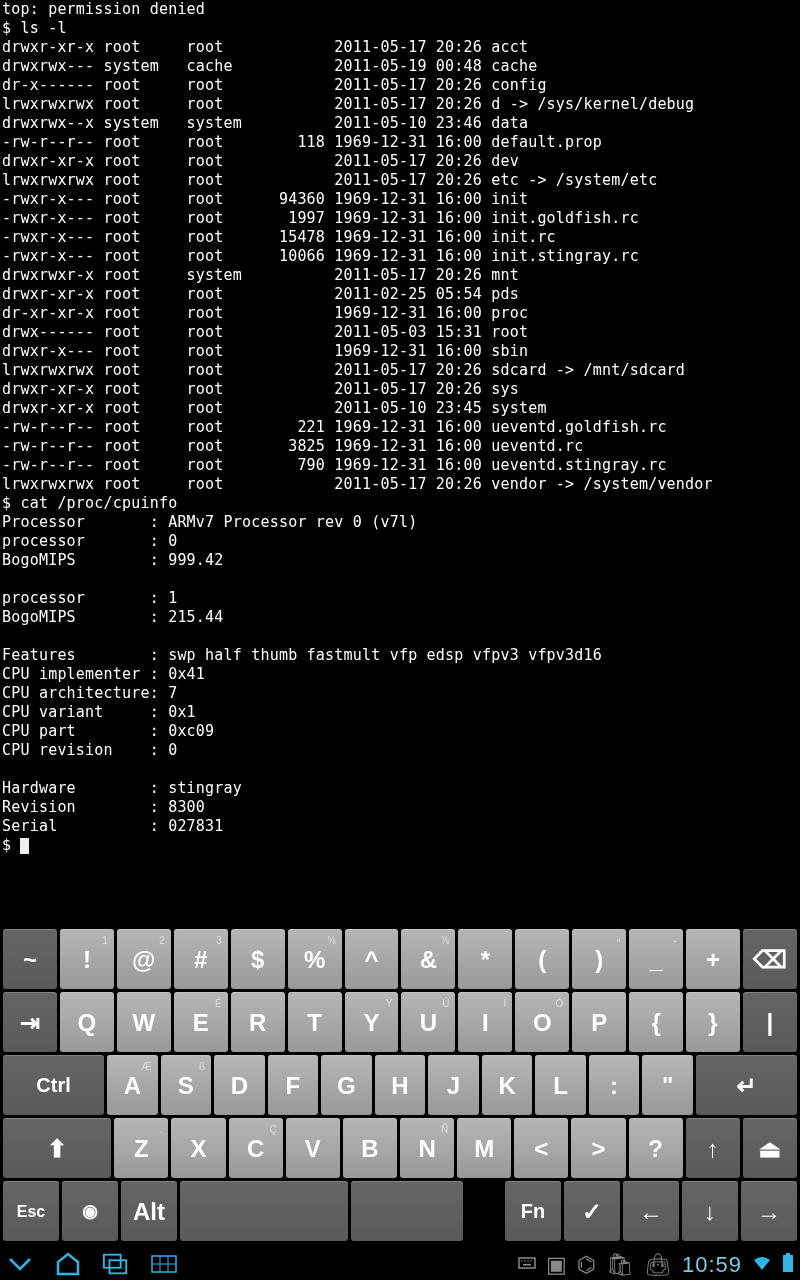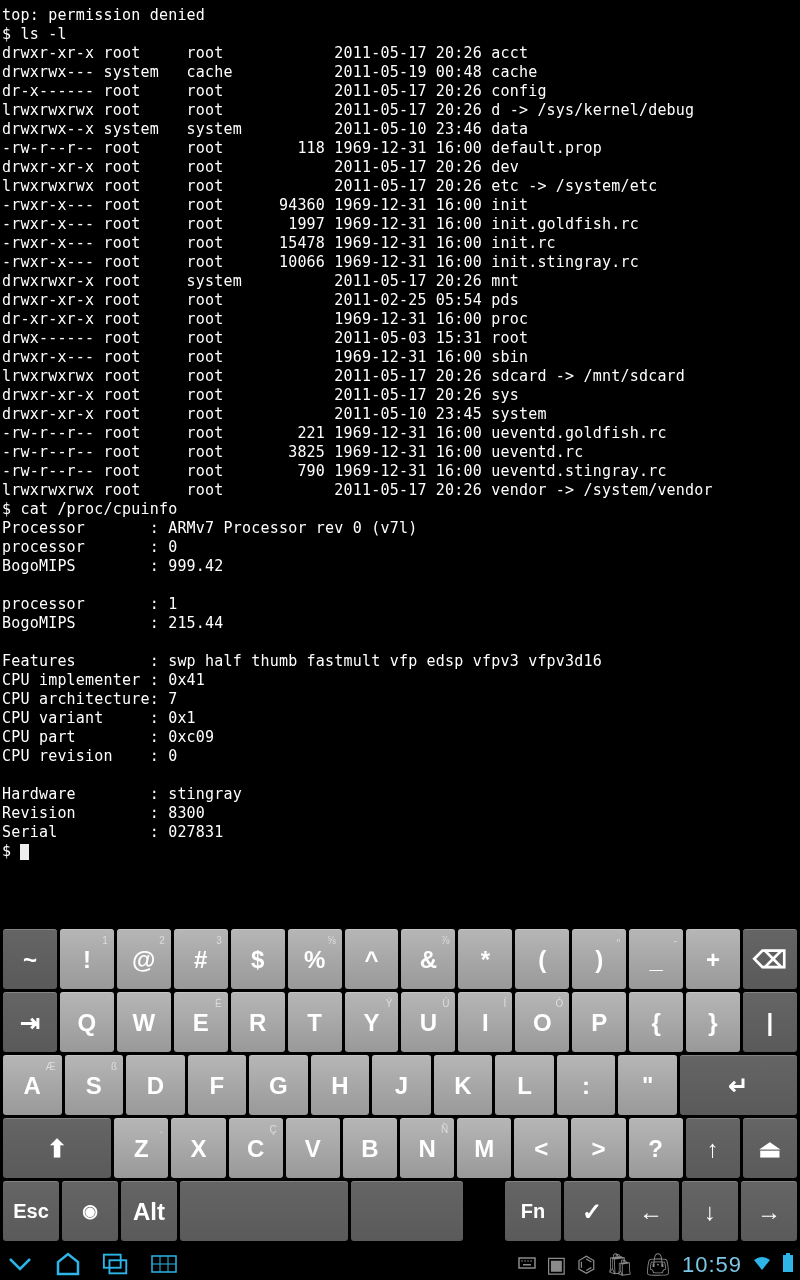--- a/index.html
+++ b/index.html
@@ -8,21 +8,21 @@
     height: 1280px;
     background: #000;
     color: #fff;
     font-family: monospace;
     font-size: 15px;
     line-height: 19px;
     overflow: hidden;
     position: relative;
   }
   .terminal {
-    padding: 6px 2px;
+    padding: 0 2px;
     white-space: pre;
     letter-spacing: 0.2px;
   }
   .cursor {
     display: inline-block;
     width: 9px;
     height: 16px;
     background: #eee;
     vertical-align: text-bottom;
   }
@@ -237,20 +237,23 @@
         <span>{</span>
       </div>
       <div class="key light">
         <span>}</span>
       </div>
       <div class="key ">
         <span>|</span>
       </div>
     </div>
     <div class="krow">
+      <div class="key wide2" style="font-size: 20px;">
+        <span>Ctrl</span>
+      </div>
       <div class="key light">
         <span class="sup">Æ</span>
         <span>A</span>
       </div>
       <div class="key light">
         <span class="sup">ß</span>
         <span>S</span>
       </div>
       <div class="key light">
         <span>D</span>
@@ -321,21 +324,21 @@
         <span>?</span>
       </div>
       <div class="key ">
         <span>↑</span>
       </div>
       <div class="key ">
         <span>⏏</span>
       </div>
     </div>
     <div class="krow">
-      <div class="key " style="font-size: 20px;">
+      <div class="key " style="font-size: 16px;">
         <span>Esc</span>
       </div>
       <div class="key " style="font-size: 18px;">
         <span>◉</span>
       </div>
       <div class="key " style="font-size: 24px;">
         <span>Alt</span>
       </div>
       <div class="key wide3">
         <span> </span>

